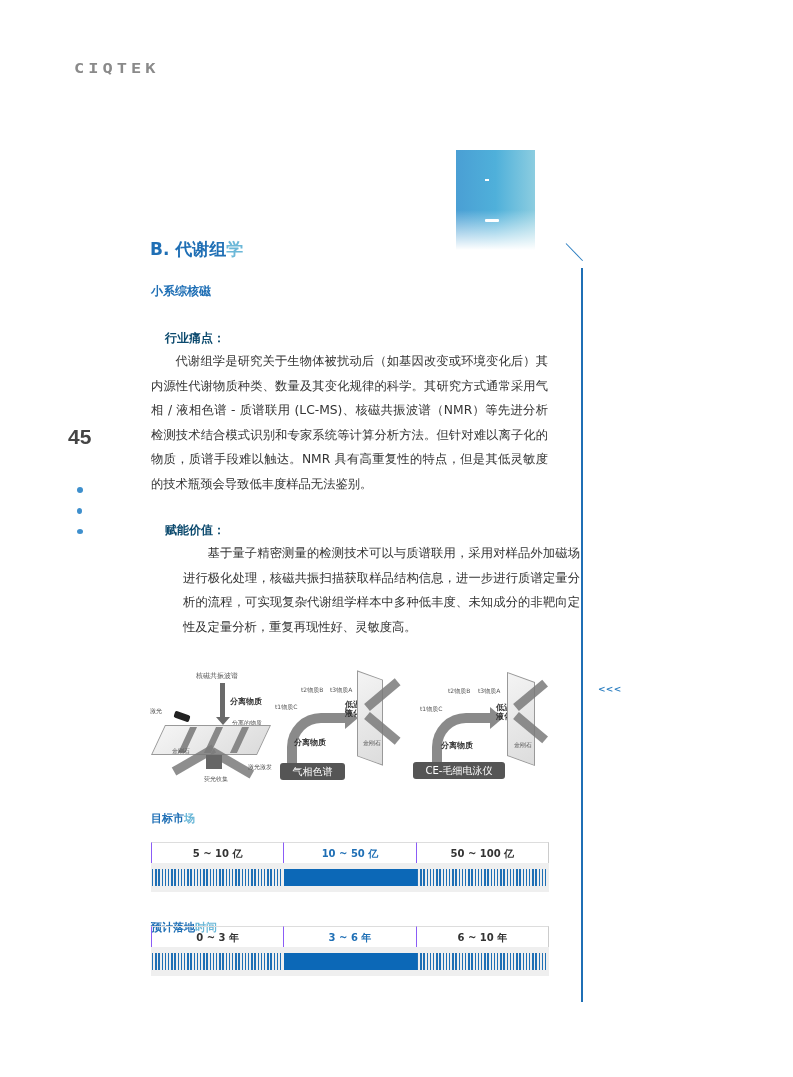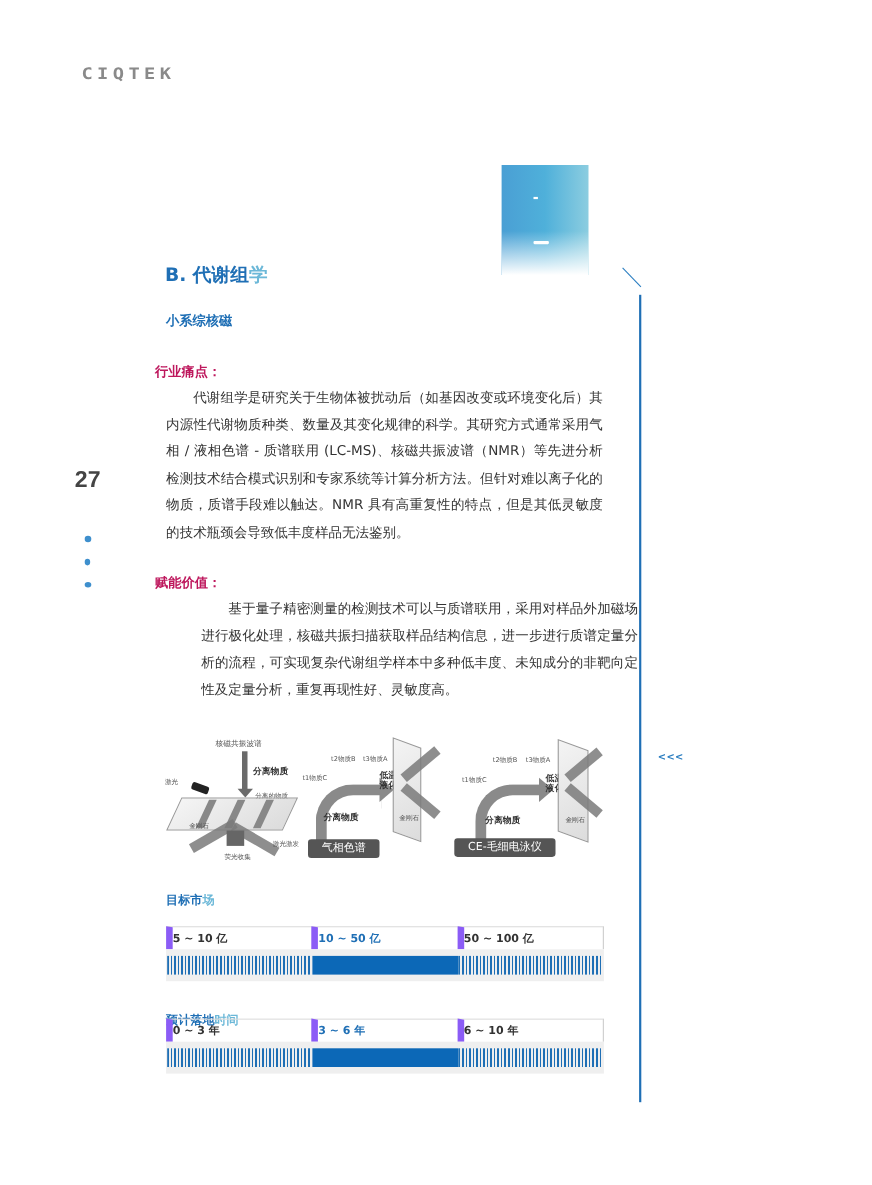--- a/index.html
+++ b/index.html
@@ -17,61 +17,61 @@
   .diag { position:absolute; left:563px; top:251px; width:24px; height:1px; background:#2b7ec1; transform:rotate(46deg); transform-origin:left center; left:566px; top:243px; }
   .vline { position:absolute; left:581px; top:268px; width:2px; height:734px; background:#1f6fb5; }
 
   .page-num { position:absolute; left:68px; top:425px; font-size:21px; font-weight:bold; color:#444; font-family:"Liberation Sans", sans-serif; }
   .dot { position:absolute; width:6px; height:6px; border-radius:50%; background:#3e8fcd; left:77px; }
 
   .section-title { position:absolute; left:150px; top:238px; font-size:17px; font-weight:bold; color:#1f6fb5; }
   .section-title .light { color:#6cb8d8; }
   .sub-title { position:absolute; left:151px; top:283px; font-size:12px; font-weight:bold; color:#1f6fb5; }
 
-  .h-label { position:absolute; left:141px; font-size:12px; font-weight:bold; color:#be185d; }
+  .h-label { position:absolute; left:165px; font-size:12px; font-weight:bold; color:#0c4a6e; }
   .para { position:absolute; left:151px; width:397px; font-size:12.3px; line-height:24.6px; color:#333; text-align:justify; text-indent:2em; }
 
   .figure { position:absolute; left:148px; top:663px; width:405px; height:125px; }
   .fig-panel { position:absolute; top:0; height:125px; }
   .fig-box { position:absolute; background:#555; color:#fff; font-size:10px; text-align:center; border-radius:3px; line-height:17px; }
   .fig-arrow { position:absolute; background:#6a6a6a; }
   .fig-plate { position:absolute; border:1px solid #999; background:linear-gradient(135deg,#f4f4f4,#dcdcdc); }
   .fig-small { position:absolute; font-size:6px; color:#555; white-space:nowrap; }
   .fig-label { position:absolute; font-size:8px; color:#333; font-weight:bold; white-space:nowrap; }
   .beam { position:absolute; height:9px; background:#7a7a7a; transform-origin:left center; opacity:0.85; }
 
   .caption { position:absolute; left:598px; top:683px; width:124px; font-size:10.5px; line-height:19px; color:#8a8a8a; letter-spacing:0.3px; }
   .caption .chev { color:#2b7ec1; font-size:9px; font-weight:bold; display:block; line-height:12px; margin-bottom:2px; }
 
   .block-title { position:absolute; left:151px; font-size:11px; font-weight:bold; color:#1f6fb5; }
   .block-title .light { color:#6cb8d8; }
 
   .scale { position:absolute; left:151px; width:398px; height:50px; }
   .scale .heads { position:absolute; top:0; left:0; width:100%; height:21px; display:flex; }
-  .scale .head { flex:1; font-size:10px; font-weight:bold; color:#333; line-height:21px; border-left:6px solid #8b5cf6; border-top:1px solid #ddd; }
+  .scale .head { flex:1; text-align:center; font-size:10px; font-weight:bold; color:#333; line-height:21px; border-left:1px solid #8b5cf6; border-top:1px solid #ddd; }
   .scale .head:last-child { border-right:1px solid #ccc; }
   .scale .head.active { color:#1f6fb5; }
   .scale .bar-bg { position:absolute; top:21px; left:0; width:100%; height:29px; background:#efefef; }
   .scale .stripes { position:absolute; top:27px; height:17px;
     background:repeating-linear-gradient(90deg, #1f6fb5 0px, #1f6fb5 1.4px, transparent 1.4px, transparent 3.2px); }
   .scale .solid { position:absolute; top:27px; height:17px; background:#0c68b7; }
 </style>
 </head>
 <body>
 
 <div class="logo">CIQTEK</div>
 
 <div class="banner">
   <div class="dash1"></div>
   <div class="dash2"></div>
 </div>
 <div class="diag"></div>
 <div class="vline"></div>
 
-<div class="page-num">27</div>
+<div class="page-num">45</div>
 <div class="dot" style="top:487px;"></div>
 <div class="dot" style="top:508px;width:5px;"></div>
 <div class="dot" style="top:529px;height:5px;"></div>
 
 <div class="section-title">
   <span>B. 代谢组</span><span class="light">学</span>
 </div>
 <div class="sub-title">小系综核磁</div>
 
 <div class="h-label" style="top:330px;">行业痛点：</div>

